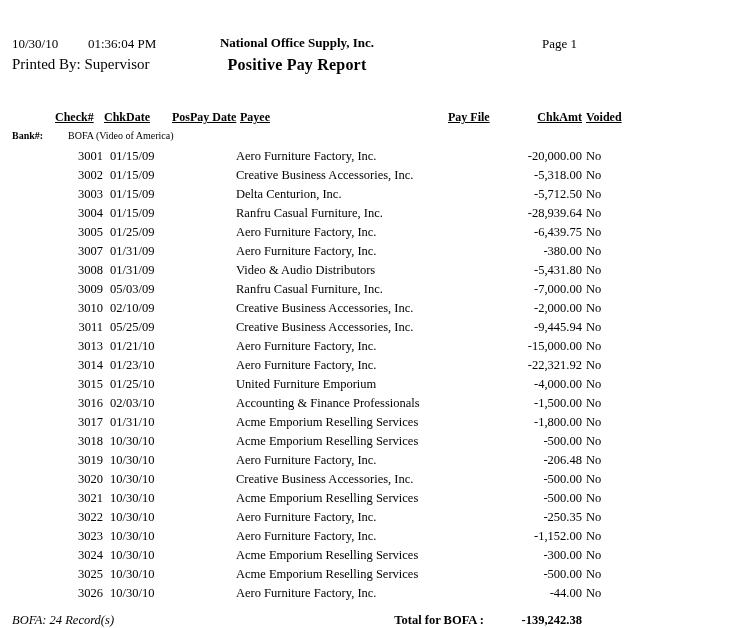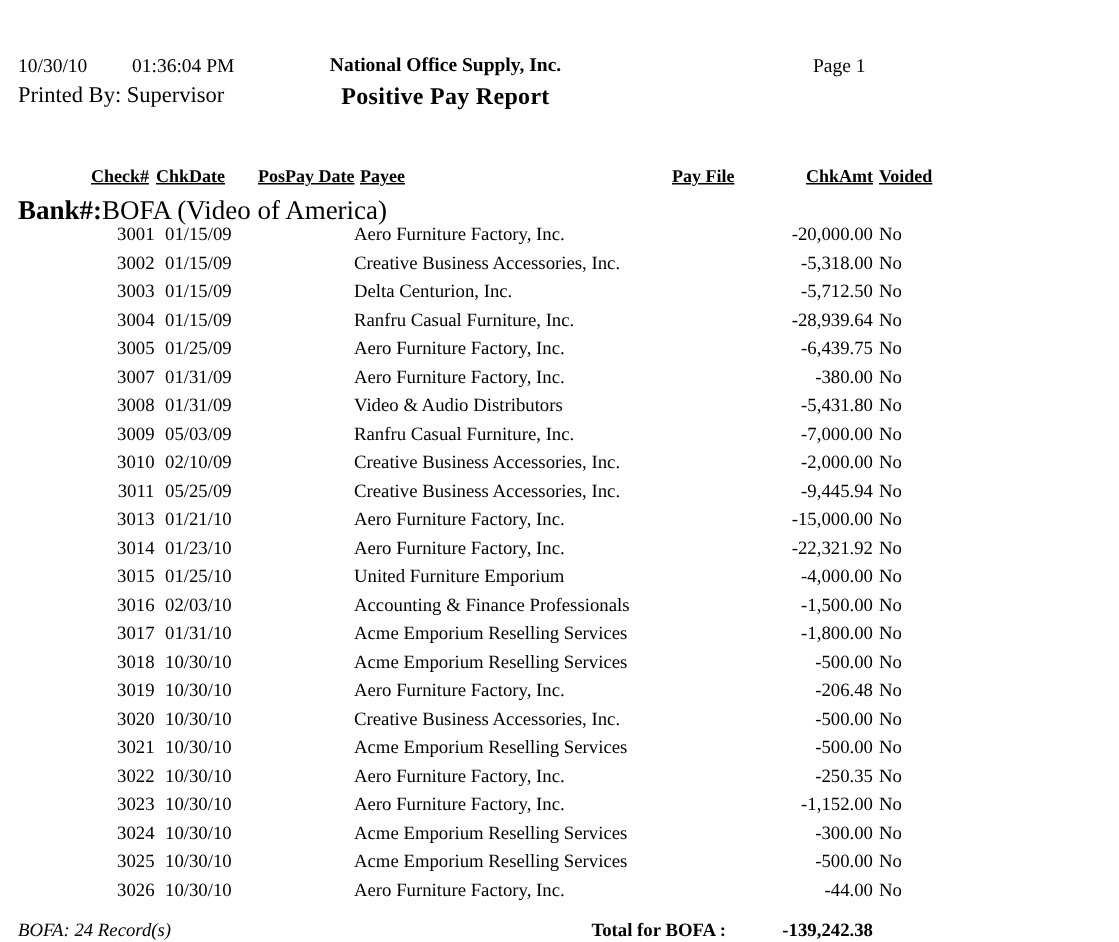--- a/index.html
+++ b/index.html
@@ -78,33 +78,33 @@
     margin-top: 22px;
     font-size: 12px;
     font-weight: bold;
   }
   .colhdr span {
     position: absolute;
     top: 0;
     text-decoration: underline;
     white-space: nowrap;
   }
-  .c-check   { left: 55px;  width: 50px; text-align: center; }
+  .c-check   { left: 55px;  width: 50px; text-align: left; }
   .c-chkdate { left: 104px; }
   .c-pospay  { left: 172px; }
   .c-payee   { left: 240px; }
   .c-payfile { left: 448px; }
   .c-voided  { left: 586px; }
   .c-chkamt  { right: 12px; }
 
   
   .bankline {
     position: relative;
     height: 17px;
-    font-size: 18px;
+    font-size: 10px;
     text-decoration: underline;
   }
   .bank-label {
     position: absolute;
     left: 12px;
     top: 0;
     font-weight: bold;
   }
   .bank-name {
     position: absolute;

